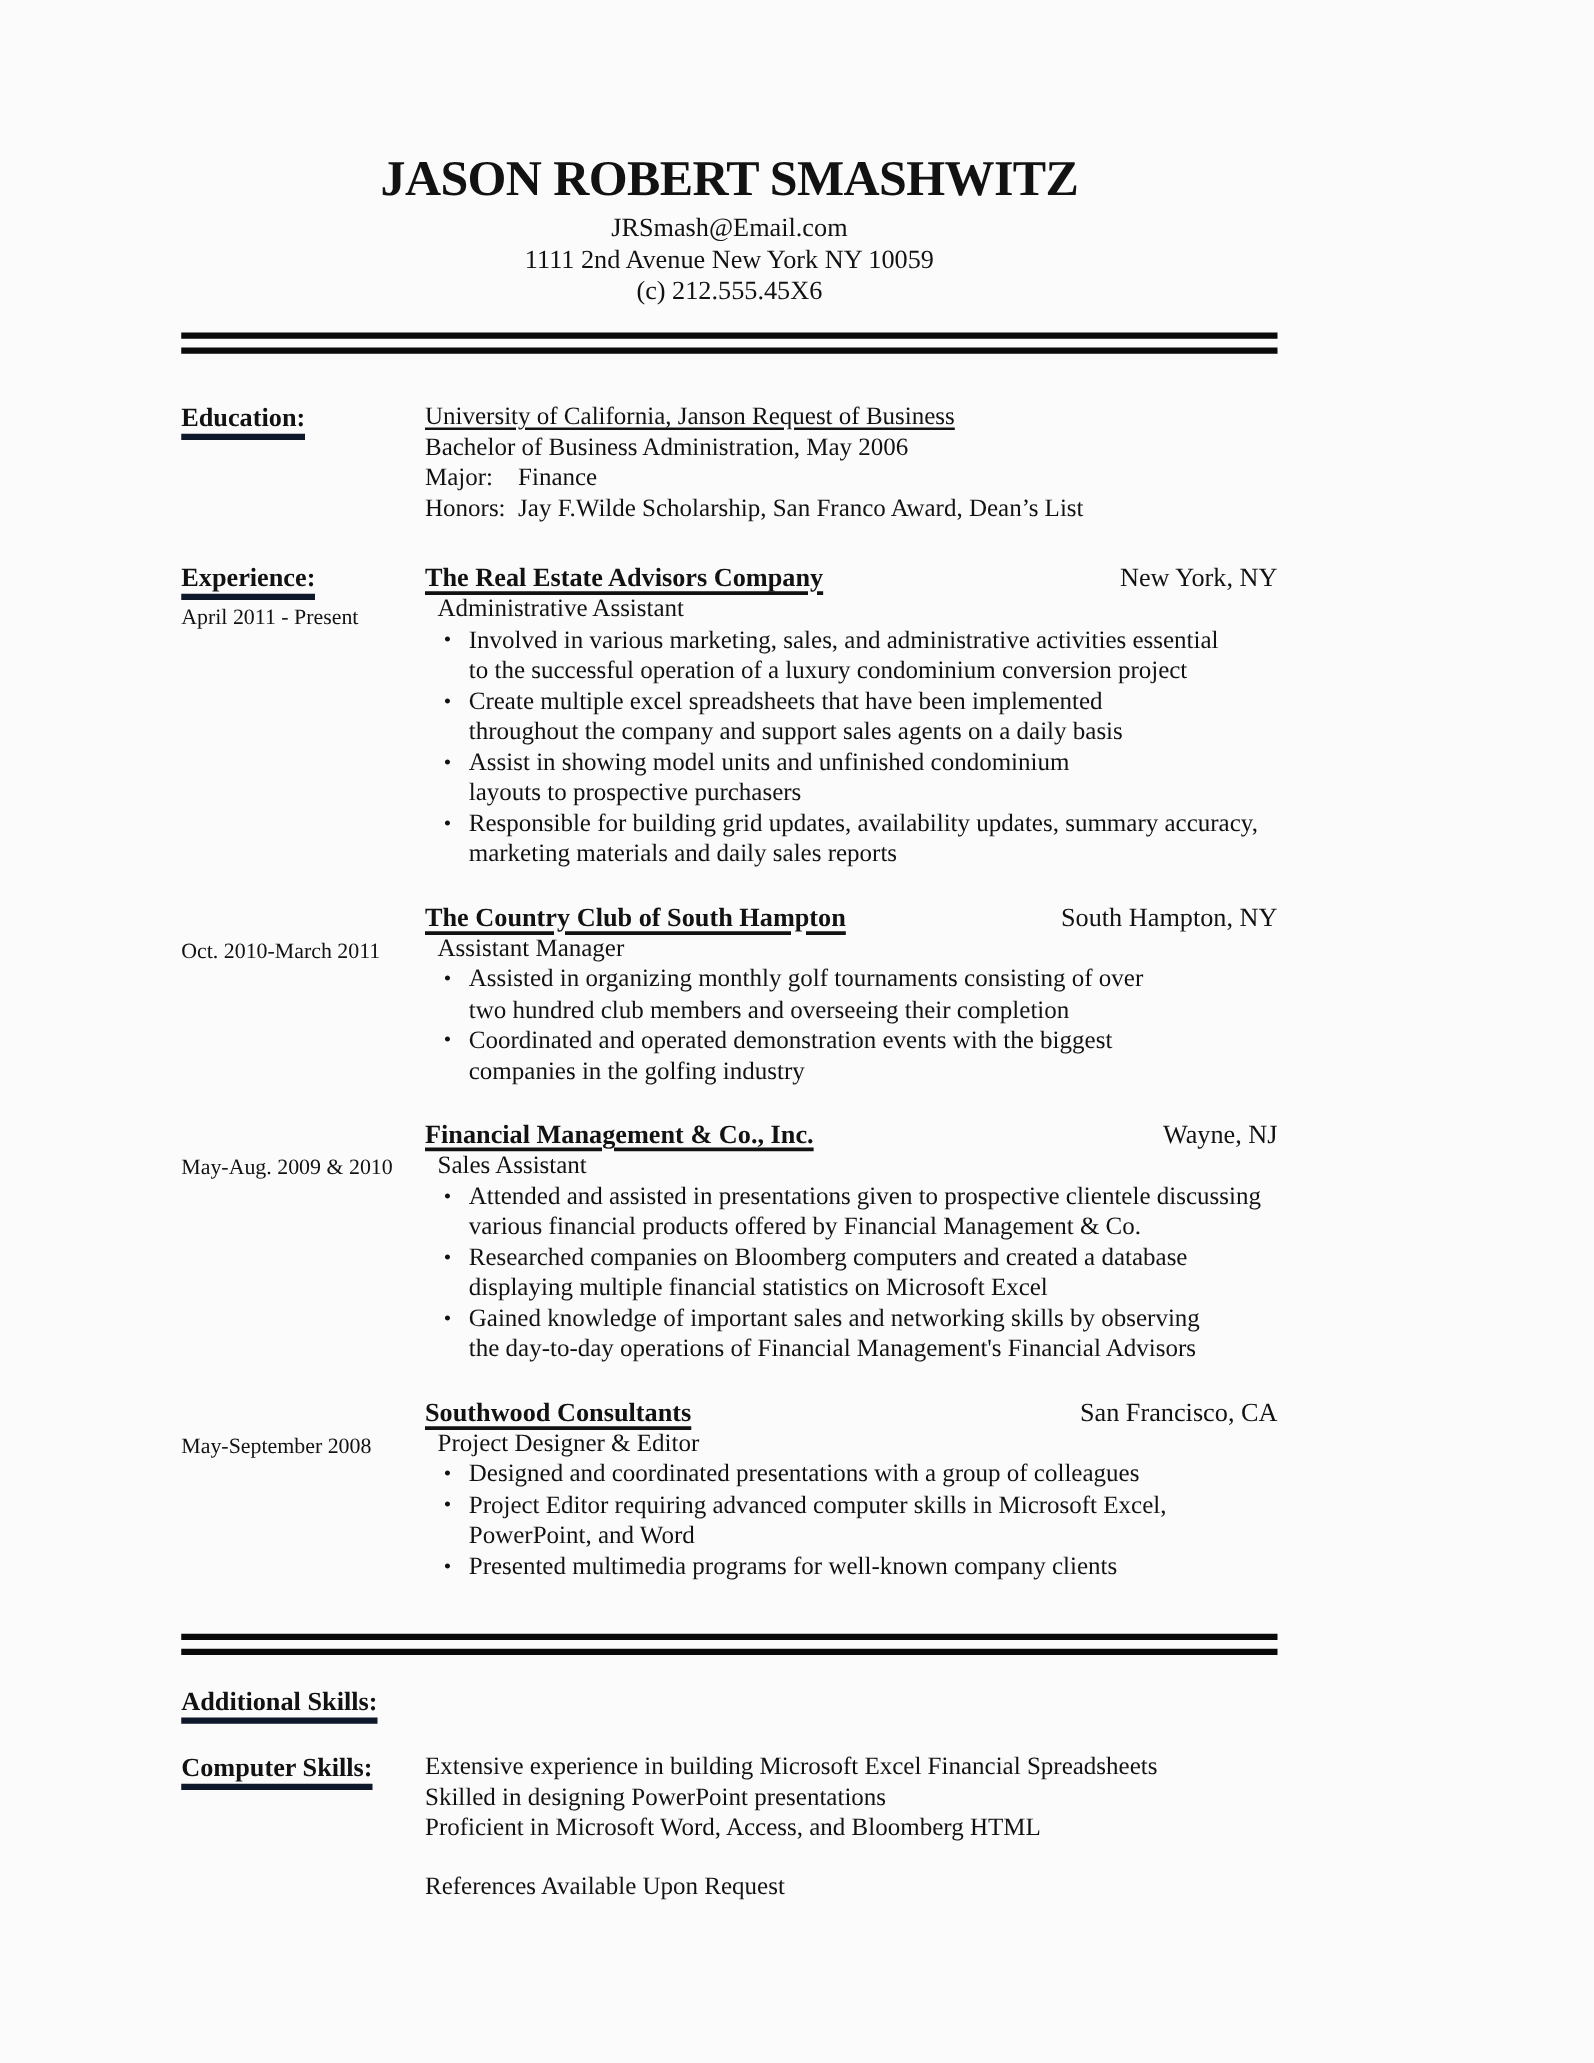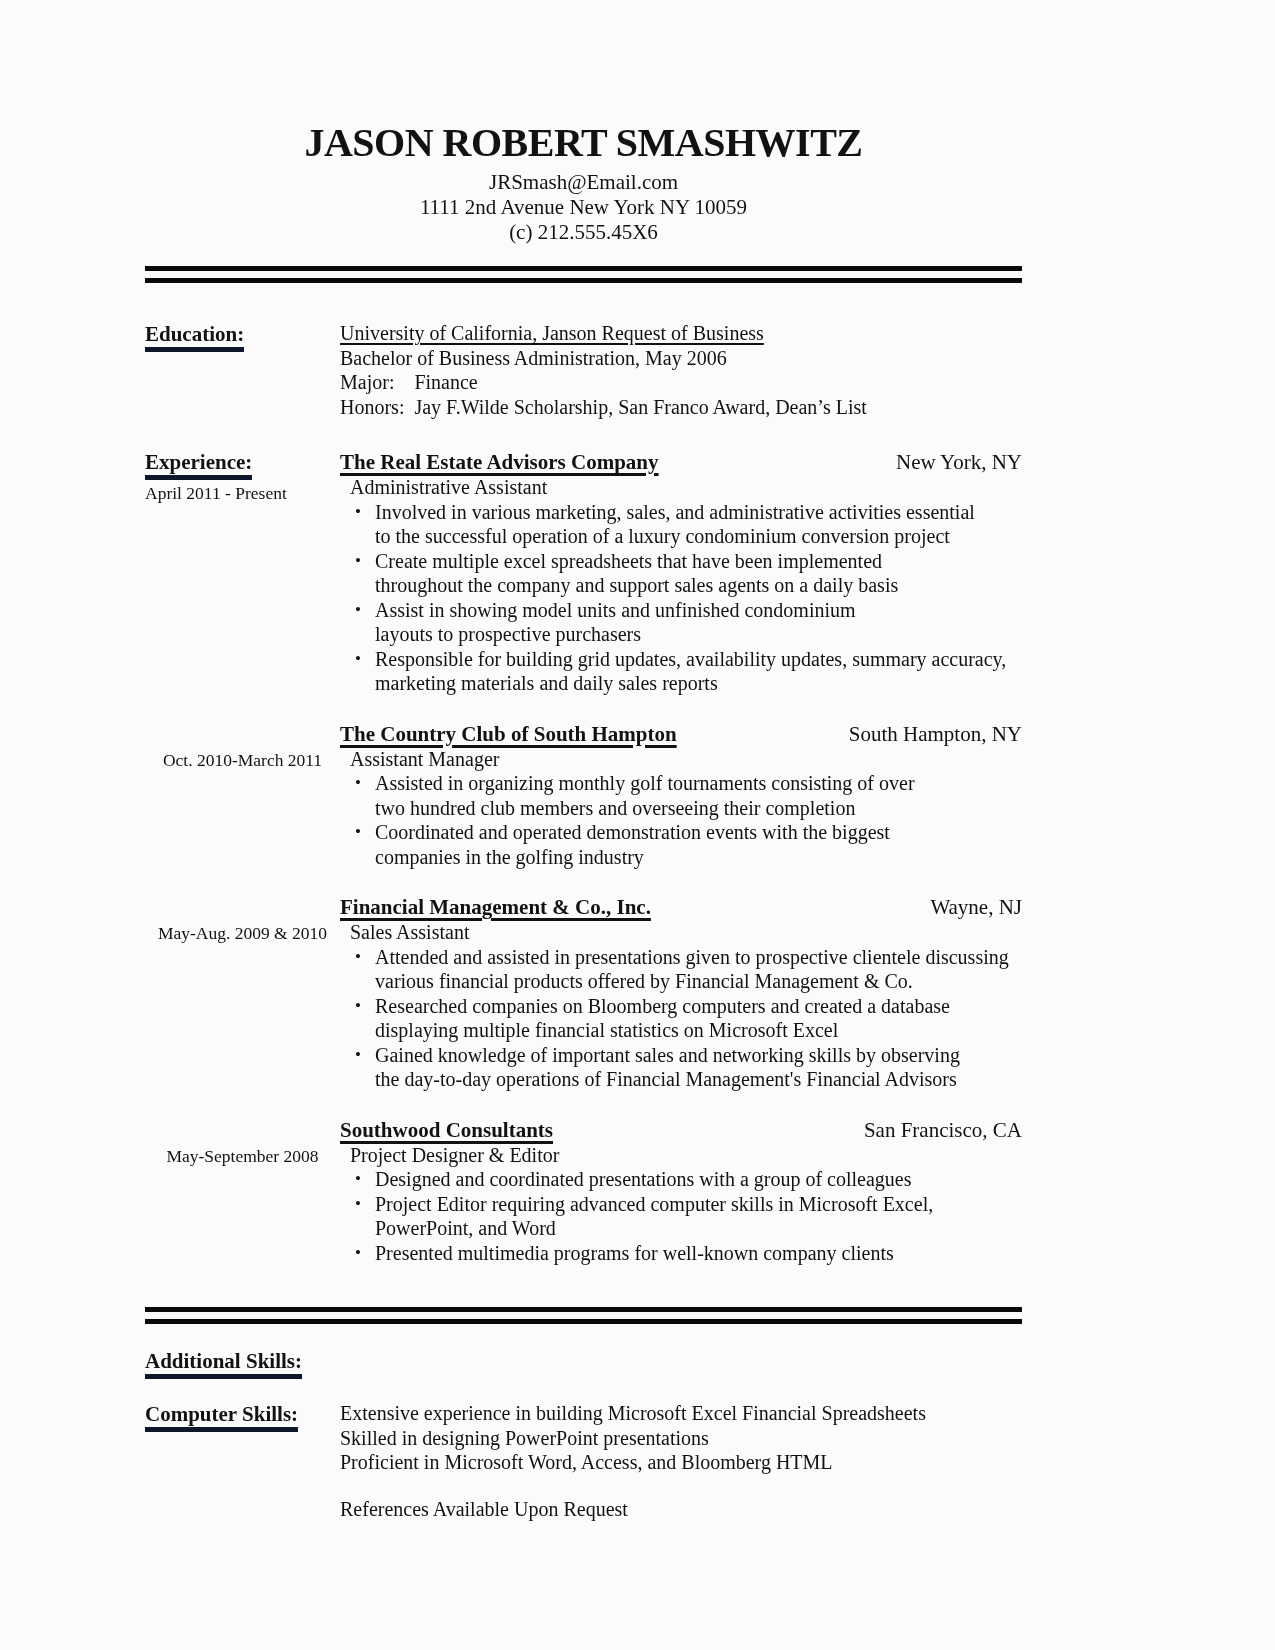--- a/index.html
+++ b/index.html
@@ -29,21 +29,21 @@
   .pre { white-space: pre-wrap; }
   .edu-row { margin-top: 38px; }
   .school-line span {
     text-decoration: underline; text-decoration-thickness: 2px; text-underline-offset: 3px;
   }
   
   .exp { margin-top: 30px; }
   .job-row { margin-bottom: 25px; }
   .job-row:last-child { margin-bottom: 0; }
   .date { font-size: 17.5px; line-height: 24.5px; }
-  .date-offset { margin-top: 27px; text-align: center; }
+  .date-offset { margin-top: 27px; }
   .date-under-label { margin-top: 1px; }
   .job-head { display: flex; justify-content: space-between; align-items: center; line-height: 26px; font-family: Liberation Serif, serif; }
   .company {
     font-size: 21px; font-weight: bold;
     text-decoration: underline; text-decoration-thickness: 3px; text-underline-offset: 4px;
   }
   .location { font-size: 21px; }
   .role { font-size: 20px; line-height: 24.5px; padding-left: 10px; }
   .bullets { list-style: none; margin: 0; padding: 0 0 0 12px; }
   .bullets li {

